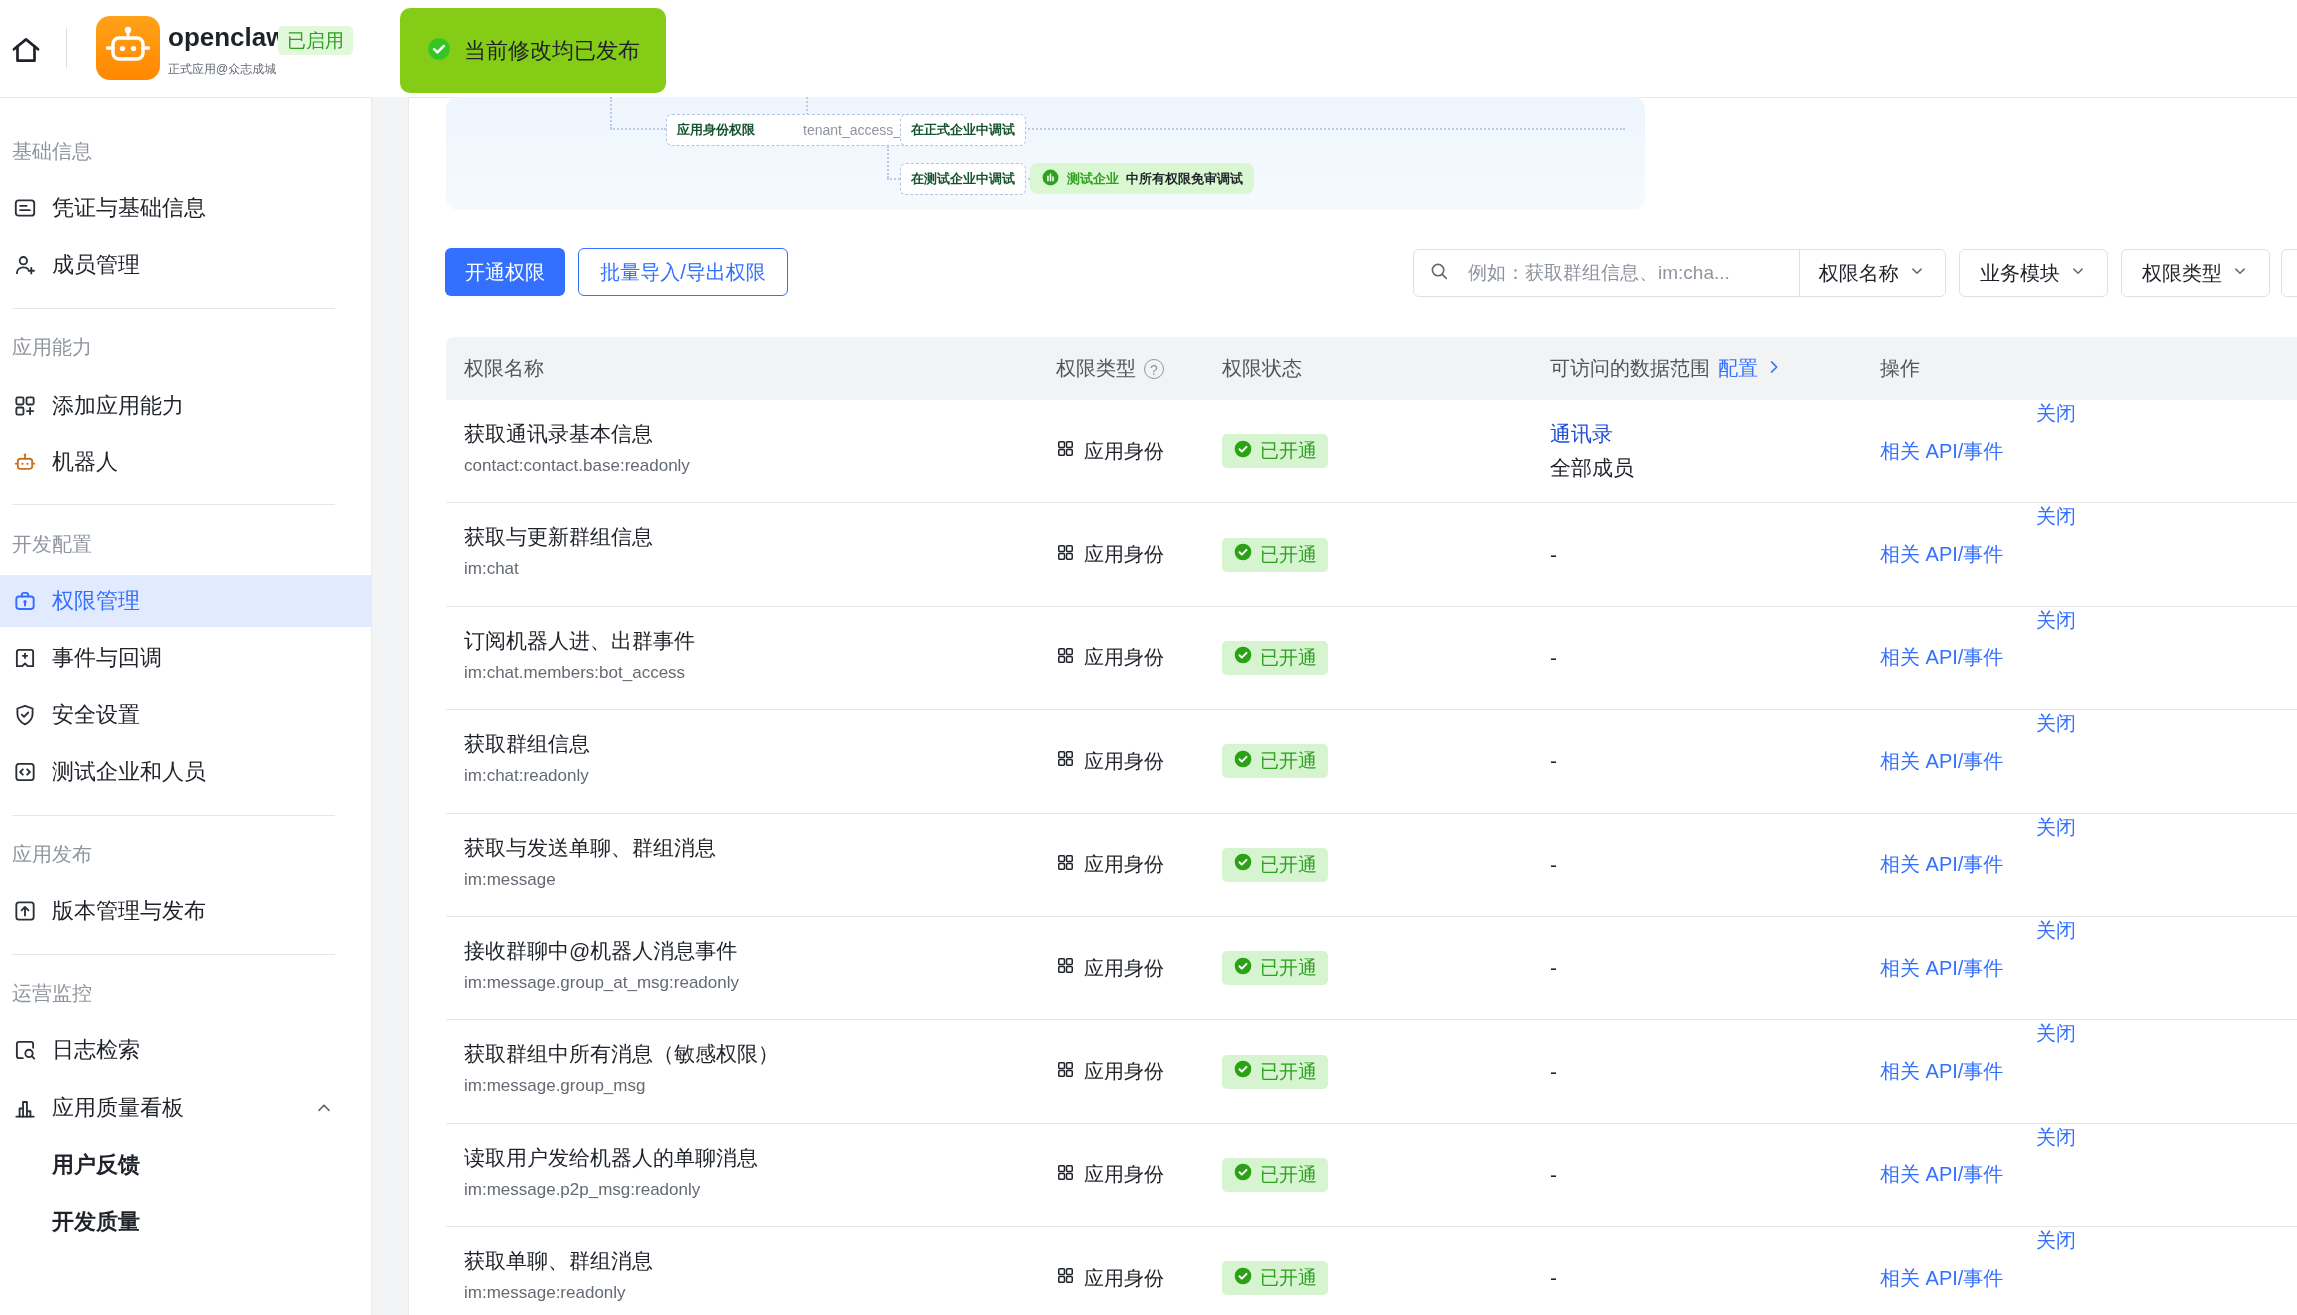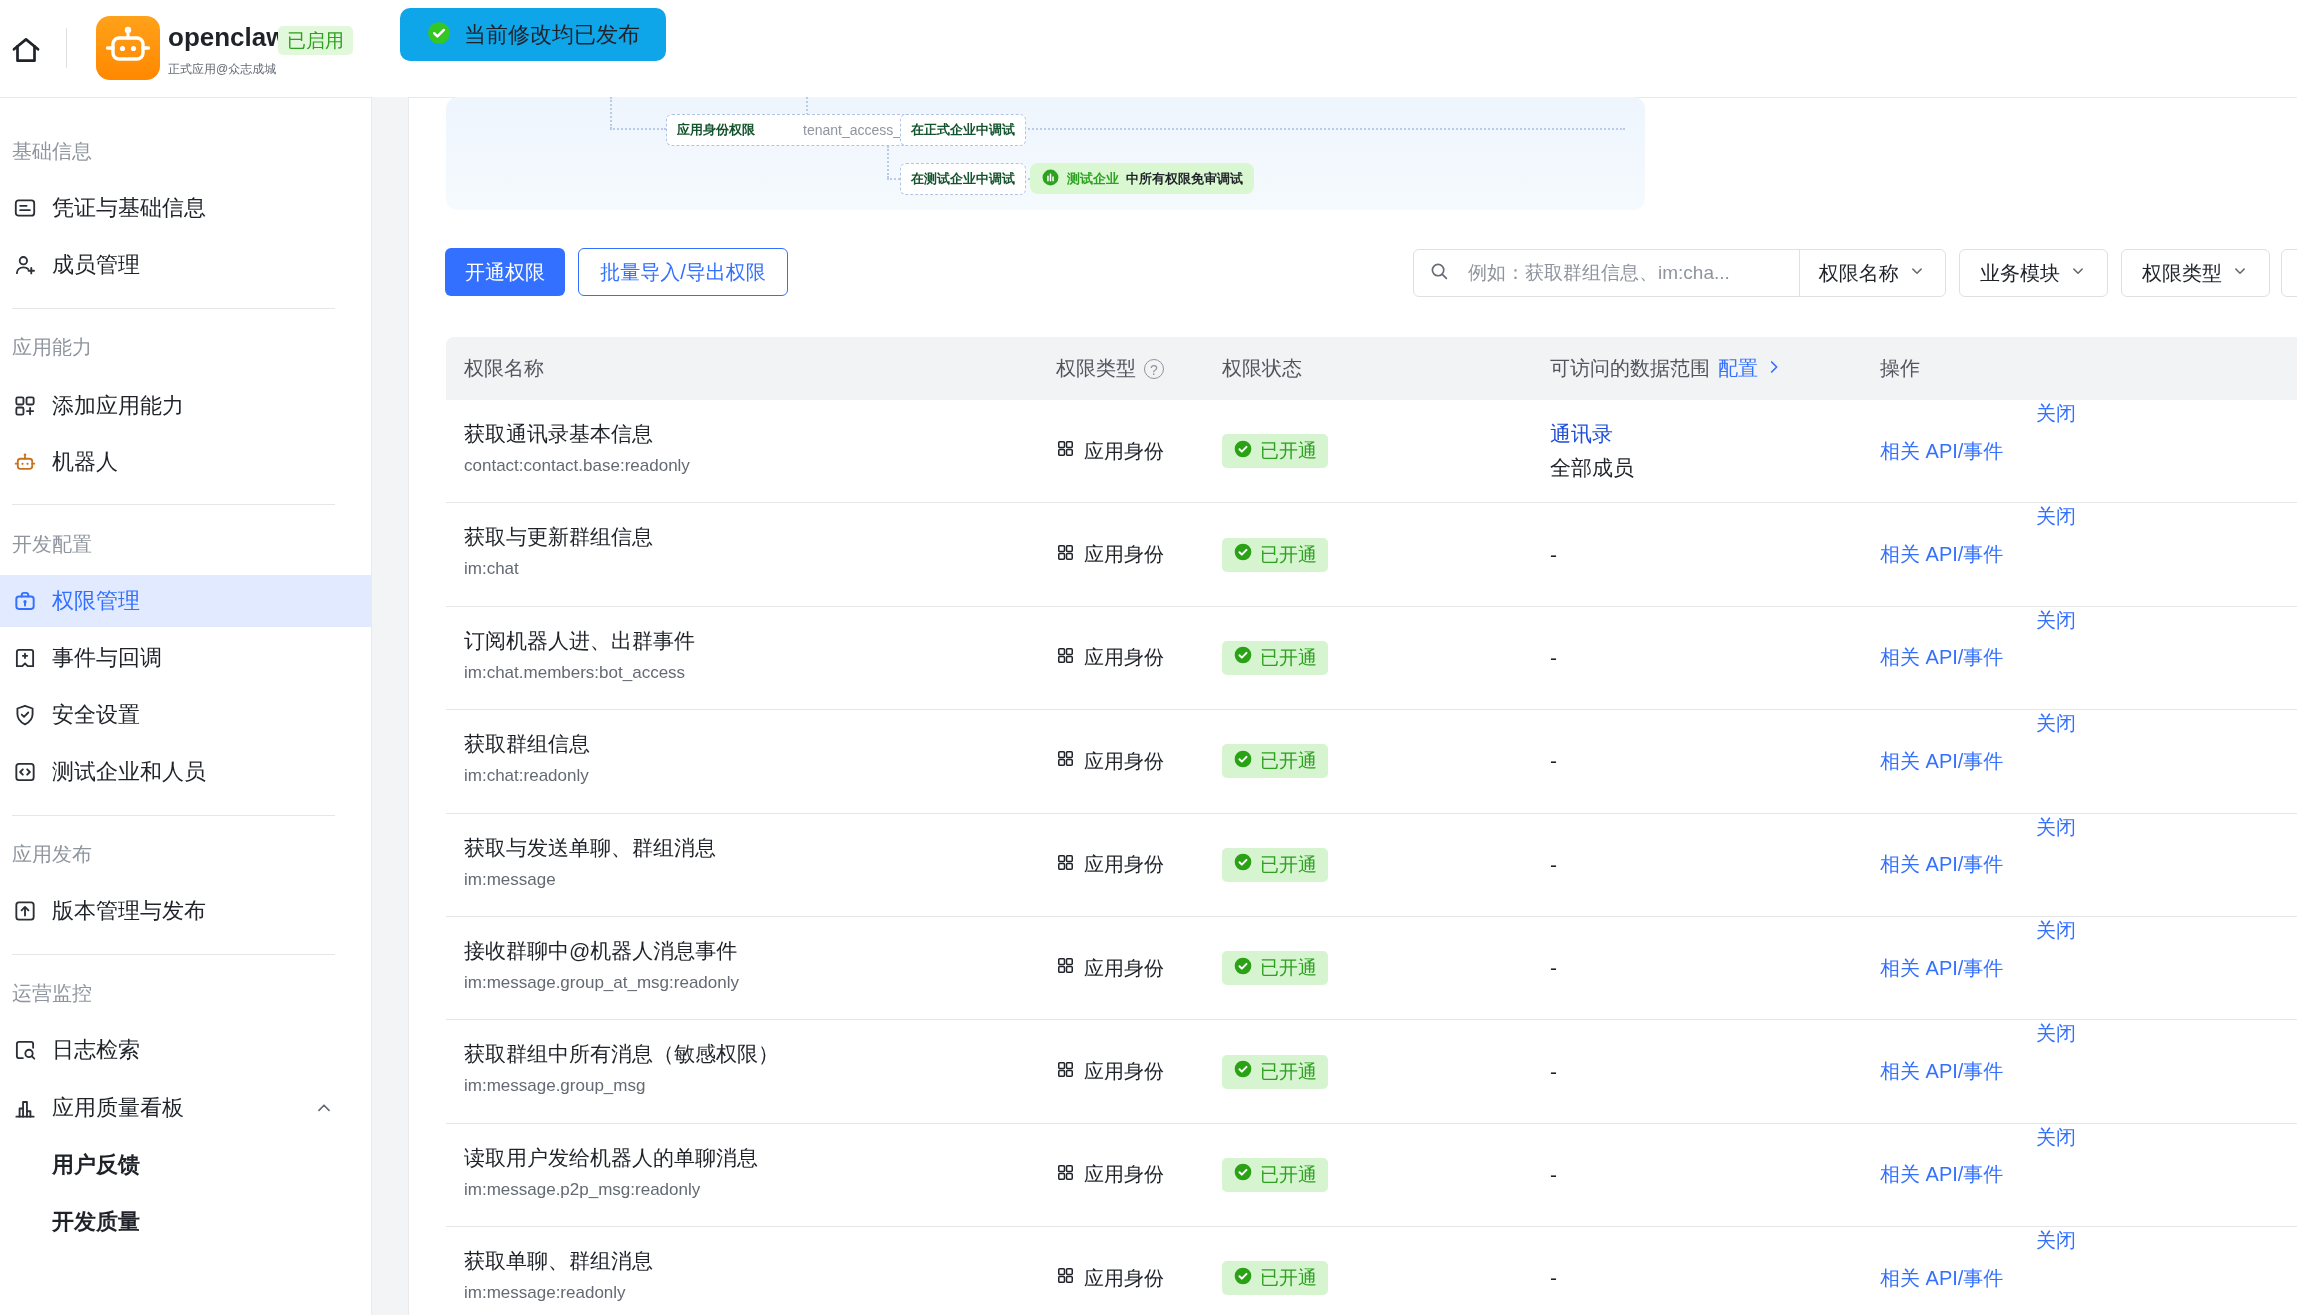--- a/index.html
+++ b/index.html
@@ -7,21 +7,21 @@
   #screen{position:relative;width:2297px;height:1315px;overflow:hidden;background:#fff;}
   .abs{position:absolute;}
   
   .hdr{left:0;top:0;width:2297px;height:97px;background:#fff;border-bottom:1px solid #e7e9eb;}
   .home-btn{left:6px;top:32px;width:40px;height:40px;display:flex;align-items:center;justify-content:center;cursor:pointer;}
   .hdr-divider{left:66px;top:28px;width:1px;height:40px;background:#dee0e3;}
   .app-icon{left:96px;top:16px;width:64px;height:64px;border-radius:14px;background:linear-gradient(180deg,#ffa21a,#ff8800);display:flex;align-items:center;justify-content:center;}
   .app-name{left:168px;top:22px;font-size:26px;font-weight:bold;line-height:30px;}
   .enabled-badge{left:278px;top:26px;background:#e2f8da;color:#2ea121;font-size:19px;line-height:19px;padding:5px 9px;border-radius:5px;}
   .app-sub{left:168px;top:58px;font-size:12px;color:#646a73;line-height:22px;}
-  .banner{left:400px;top:8px;height:53px;min-width:258px;background:#0ea5e9;border-radius:10px;display:flex;align-items:center;gap:12px;padding:0 26px;box-sizing:border-box;}
+  .banner{left:400px;top:8px;height:85px;min-width:258px;background:#84cc16;border-radius:10px;display:flex;align-items:center;gap:12px;padding:0 26px;box-sizing:border-box;}
   .banner-text{font-size:22px;color:#1f2329;}
   
   .side-sec{left:12px;width:300px;height:28px;font-size:20px;color:#8f959e;line-height:28px;}
   .side-item{left:0;width:371px;height:52px;display:flex;align-items:center;gap:14px;padding-left:12px;box-sizing:border-box;font-size:22px;color:#1f2329;cursor:pointer;}
   .side-item .ic{width:26px;height:26px;flex:0 0 26px;display:flex;align-items:center;justify-content:center;}
   .side-item.active{background:#e1eaff;color:#3370ff;}
   .side-item.sub{padding-left:52px;font-weight:bold;}
   .side-div{left:12px;width:323px;height:1px;background:#e5e6e8;}
   .side-item .spacer{flex:1;}
   .scroll-strip{left:371px;top:97px;width:38px;height:1218px;background:#f3f4f6;border-left:1px solid #e9eaec;border-right:1px solid #e9eaec;box-sizing:border-box;}

